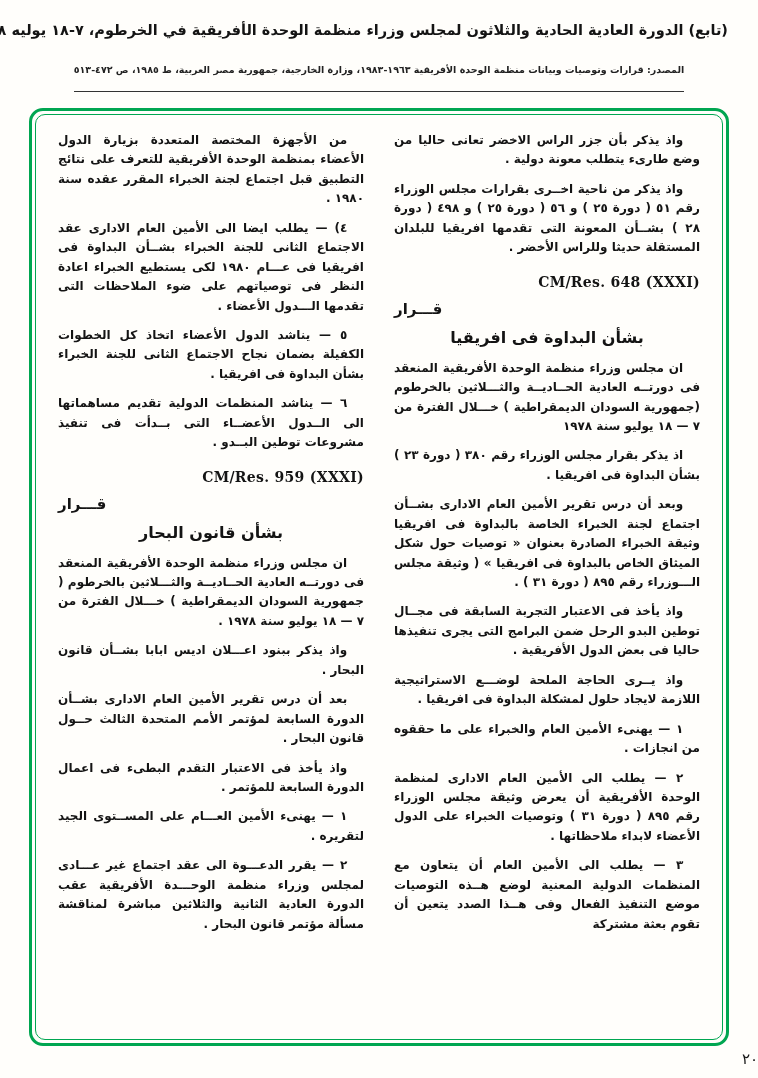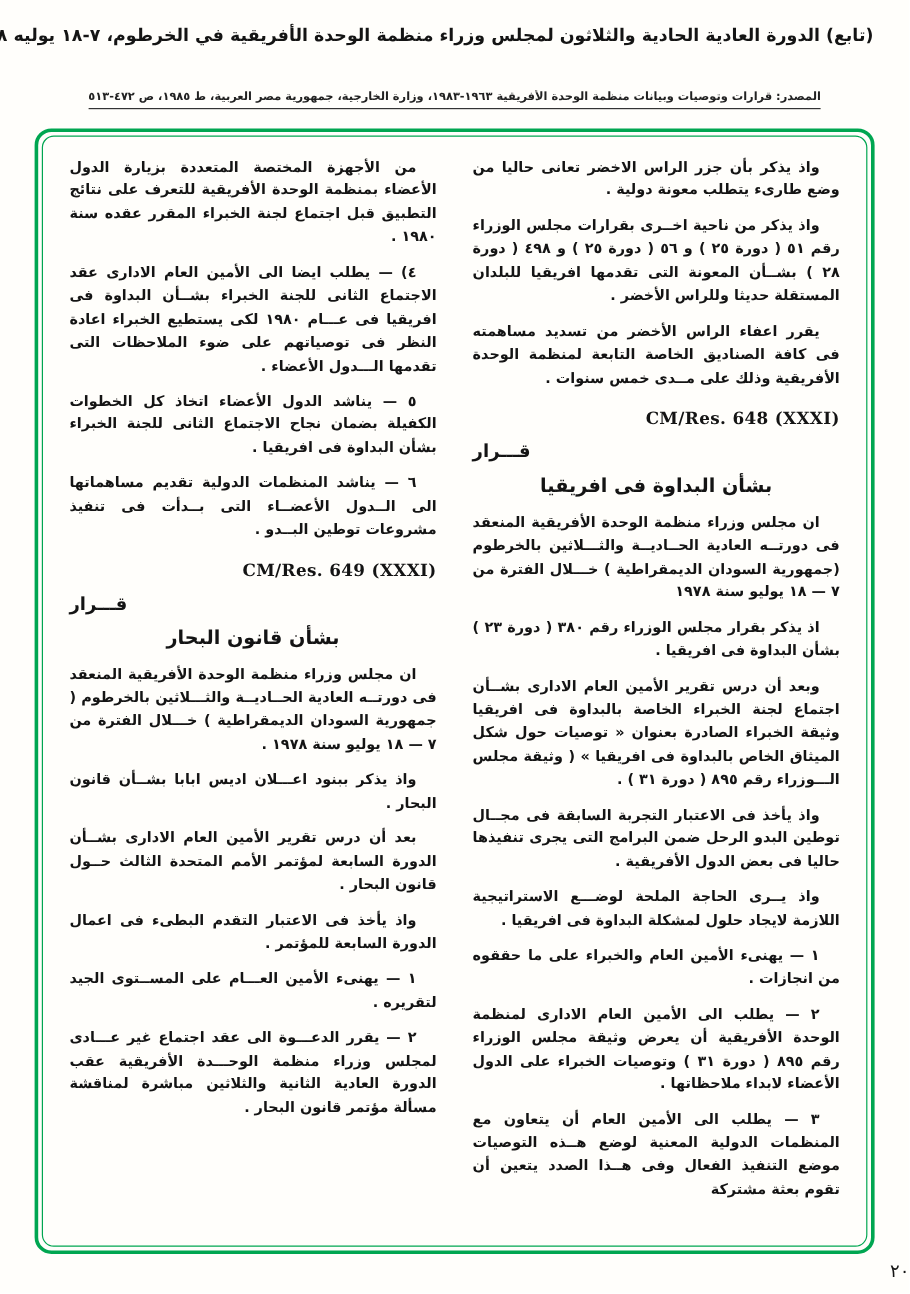--- a/index.html
+++ b/index.html
@@ -21,26 +21,26 @@
     padding: 22px 30px 6px 30px;
     text-align: center;
   }
   .doc-header .h1 {
     font-size: 14.5px;
     font-weight: 700;
     letter-spacing: 0.2px;
     white-space: nowrap;
   }
   .doc-header .h2 {
-    margin-top: 18px;
+    margin-top: 7px;
     font-size: 9.5px;
     font-weight: 700;
     color: #222;
     border-bottom: 1px solid #333;
-    padding-bottom: 4px;
+    padding-bottom: 16px;
     display: inline-block;
     white-space: nowrap;
     max-width: 720px;
     overflow: hidden;
   }
   .frame {
     margin: 6px auto 0 auto;
     width: 700px;
     height: 938px;
     border: 3px solid #00a651;
@@ -118,40 +118,39 @@
     <div class="h2">المصدر: قرارات وتوصيات وبيانات منظمة الوحدة الأفريقية ١٩٦٣-١٩٨٣، وزارة الخارجية، جمهورية مصر العربية، ط ١٩٨٥، ص ٤٧٢-٥١٣</div>
   </header>
 
   <div class="frame">
     <div class="frame-inner">
       <div class="columns">
 
         <section class="col">
           <p class="para">واذ يذكر بأن جزر الراس الاخضر تعانى حاليا من وضع طارىء يتطلب معونة دولية .</p>
           <p class="para">واذ يذكر من ناحية اخــرى بقرارات مجلس الوزراء رقم ٥١ ( دورة ٢٥ ) و ٥٦ ( دورة ٢٥ ) و ٤٩٨ ( دورة ٢٨ ) بشــأن المعونة التى تقدمها افريقيا للبلدان المستقلة حديثا وللراس الأخضر .</p>
-          <p class="para">يقرر اعفاء الراس الأخضر من تسديد مساهمته فى كافة الصناديق الخاصة التابعة لمنظمة الوحدة الأفريقية وذلك على مــدى خمس سنوات .</p>
           <div class="ref">CM/Res. 648 (XXXI)</div>
           <div class="heading">قـــرار</div>
           <div class="subheading">بشأن البداوة فى افريقيا</div>
           <p class="para">ان مجلس وزراء منظمة الوحدة الأفريقية المنعقد فى دورتــه العادية الحــاديــة والثـــلاثين بالخرطوم (جمهورية السودان الديمقراطية ) خـــلال الفترة من ٧ — ١٨ يوليو سنة ١٩٧٨</p>
           <p class="para">اذ يذكر بقرار مجلس الوزراء رقم ٣٨٠ ( دورة ٢٣ ) بشأن البداوة فى افريقيا .</p>
           <p class="para">وبعد أن درس تقرير الأمين العام الادارى بشــأن اجتماع لجنة الخبراء الخاصة بالبداوة فى افريقيا وثيقة الخبراء الصادرة بعنوان « توصيات حول شكل الميثاق الخاص بالبداوة فى افريقيا » ( وثيقة مجلس الـــوزراء رقم ٨٩٥ ( دورة ٣١ ) .</p>
           <p class="para">واذ يأخذ فى الاعتبار التجربة السابقة فى مجــال توطين البدو الرحل ضمن البرامج التى يجرى تنفيذها حاليا فى بعض الدول الأفريقية .</p>
           <p class="para">واذ يــرى الحاجة الملحة لوضـــع الاستراتيجية اللازمة لايجاد حلول لمشكلة البداوة فى افريقيا .</p>
           <p class="para">١ — يهنىء الأمين العام والخبراء على ما حققوه من انجازات .</p>
           <p class="para">٢ — يطلب الى الأمين العام الادارى لمنظمة الوحدة الأفريقية أن يعرض وثيقة مجلس الوزراء رقم ٨٩٥ ( دورة ٣١ ) وتوصيات الخبراء على الدول الأعضاء لابداء ملاحظاتها .</p>
           <p class="para">٣ — يطلب الى الأمين العام أن يتعاون مع المنظمات الدولية المعنية لوضع هــذه التوصيات موضع التنفيذ الفعال وفى هــذا الصدد يتعين أن تقوم بعثة مشتركة</p>
         </section>
 
         <section class="col">
           <p class="para">من الأجهزة المختصة المتعددة بزيارة الدول الأعضاء بمنظمة الوحدة الأفريقية للتعرف على نتائج التطبيق قبل اجتماع لجنة الخبراء المقرر عقده سنة ١٩٨٠ .</p>
           <p class="para">٤) — يطلب ايضا الى الأمين العام الادارى عقد الاجتماع الثانى للجنة الخبراء بشــأن البداوة فى افريقيا فى عـــام ١٩٨٠ لكى يستطيع الخبراء اعادة النظر فى توصياتهم على ضوء الملاحظات التى تقدمها الـــدول الأعضاء .</p>
           <p class="para">٥ — يناشد الدول الأعضاء اتخاذ كل الخطوات الكفيلة بضمان نجاح الاجتماع الثانى للجنة الخبراء بشأن البداوة فى افريقيا .</p>
           <p class="para">٦ — يناشد المنظمات الدولية تقديم مساهماتها الى الــدول الأعضــاء التى بــدأت فى تنفيذ مشروعات توطين البــدو .</p>
-          <div class="ref">CM/Res. 649 (XXXI)</div>
+          <div class="ref">CM/Res. 959 (XXXI)</div>
           <div class="heading">قـــرار</div>
           <div class="subheading">بشأن قانون البحار</div>
           <p class="para">ان مجلس وزراء منظمة الوحدة الأفريقية المنعقد فى دورتــه العادية الحــاديــة والثـــلاثين بالخرطوم ( جمهورية السودان الديمقراطية ) خـــلال الفترة من ٧ — ١٨ يوليو سنة ١٩٧٨ .</p>
           <p class="para">واذ يذكر ببنود اعـــلان اديس ابابا بشــأن قانون البحار .</p>
           <p class="para">بعد أن درس تقرير الأمين العام الادارى بشــأن الدورة السابعة لمؤتمر الأمم المتحدة الثالث حــول قانون البحار .</p>
           <p class="para">واذ يأخذ فى الاعتبار التقدم البطىء فى اعمال الدورة السابعة للمؤتمر .</p>
           <p class="para">١ — يهنىء الأمين العـــام على المســتوى الجيد لتقريره .</p>
           <p class="para">٢ — يقرر الدعـــوة الى عقد اجتماع غير عـــادى لمجلس وزراء منظمة الوحـــدة الأفريقية عقب الدورة العادية الثانية والثلاثين مباشرة لمناقشة مسألة مؤتمر قانون البحار .</p>
         </section>
 

